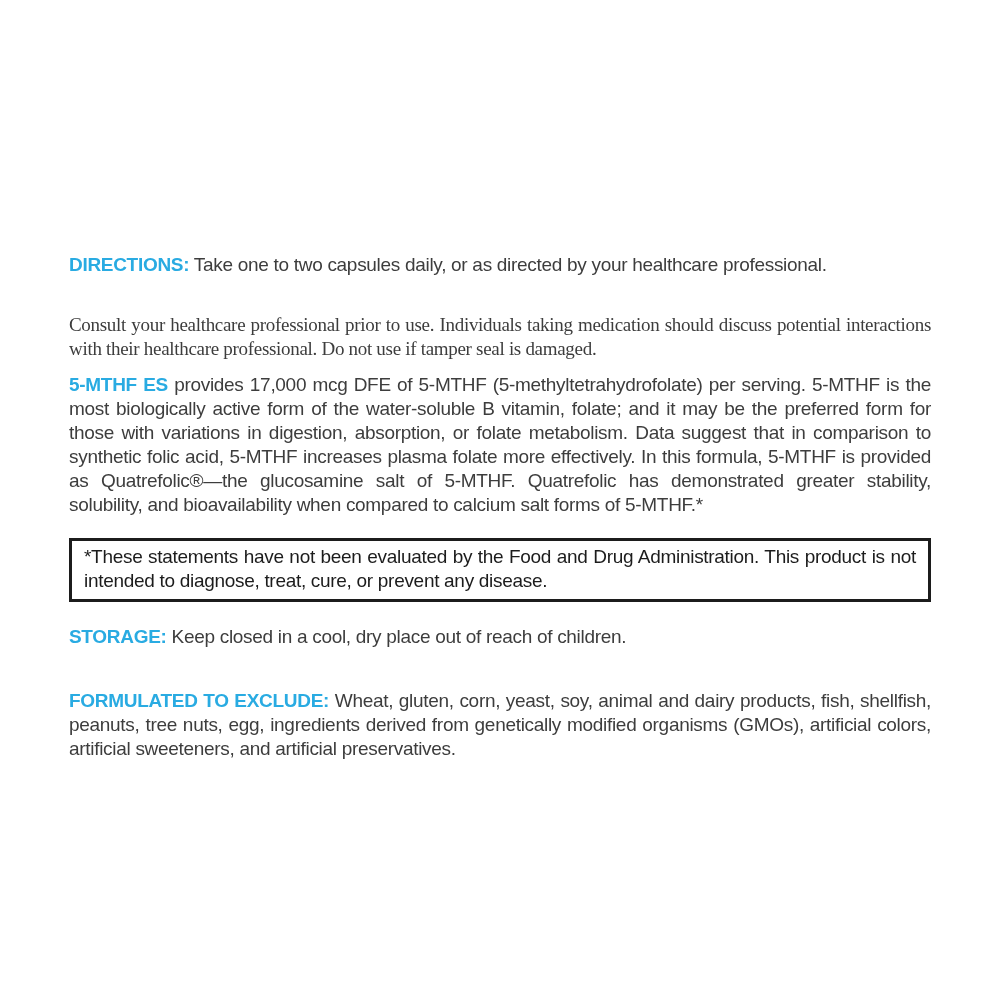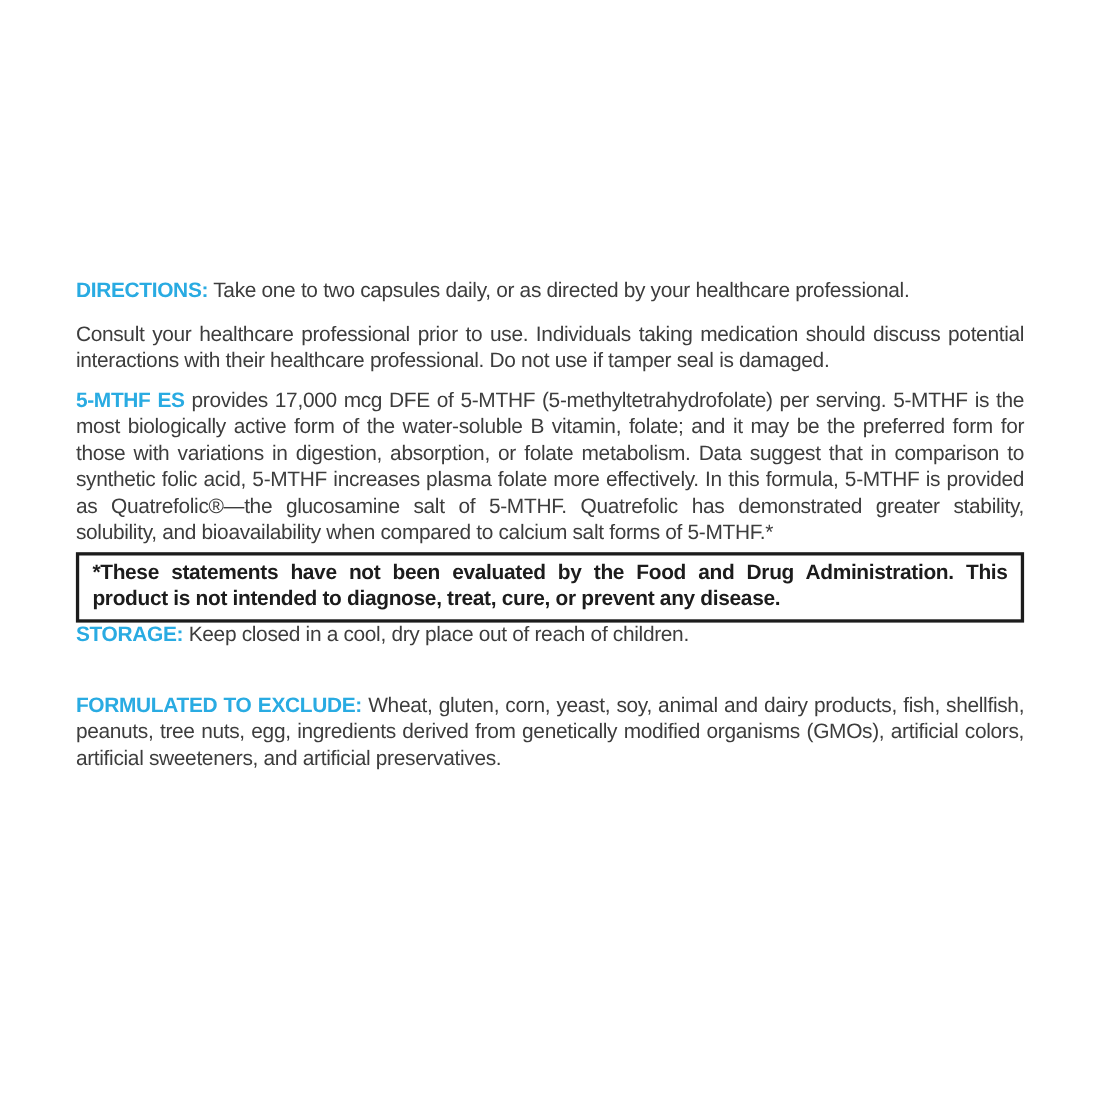--- a/index.html
+++ b/index.html
@@ -22,32 +22,32 @@
     font-size: 19px;
     line-height: 24px;
     letter-spacing: -0.3px;
   }
   .para { margin: 0; }
   .justify { text-align: justify; }
   .head {
     color: var(--accent);
     font-weight: bold;
   }
-  .consult   { margin-top: 16px; }
+  .consult   { margin-top: 36px; font-family: Liberation Serif, serif; }
   .desc      { margin-top: 12px; }
   .fda-box {
-    margin-top: 5px;
+    margin-top: 21px;
     border: 3px solid var(--ink);
     padding: 4px 12px 6px 12px;
     color: var(--ink);
-    font-weight: bold;
+    font-weight: normal;
     text-align: justify;
   }
   .fda-box p { margin: 0; }
-  .storage   { }
+  .storage   { margin-top: 23px; }
   .exclude   { margin-top: 40px; }
 </style>
 </head>
 <body>
 
 <div class="page">
   <main class="content">
 
     <p class="para"><span class="head">DIRECTIONS:</span> <span>Take one to two capsules daily, or as directed by your healthcare professional.</span></p>
 

